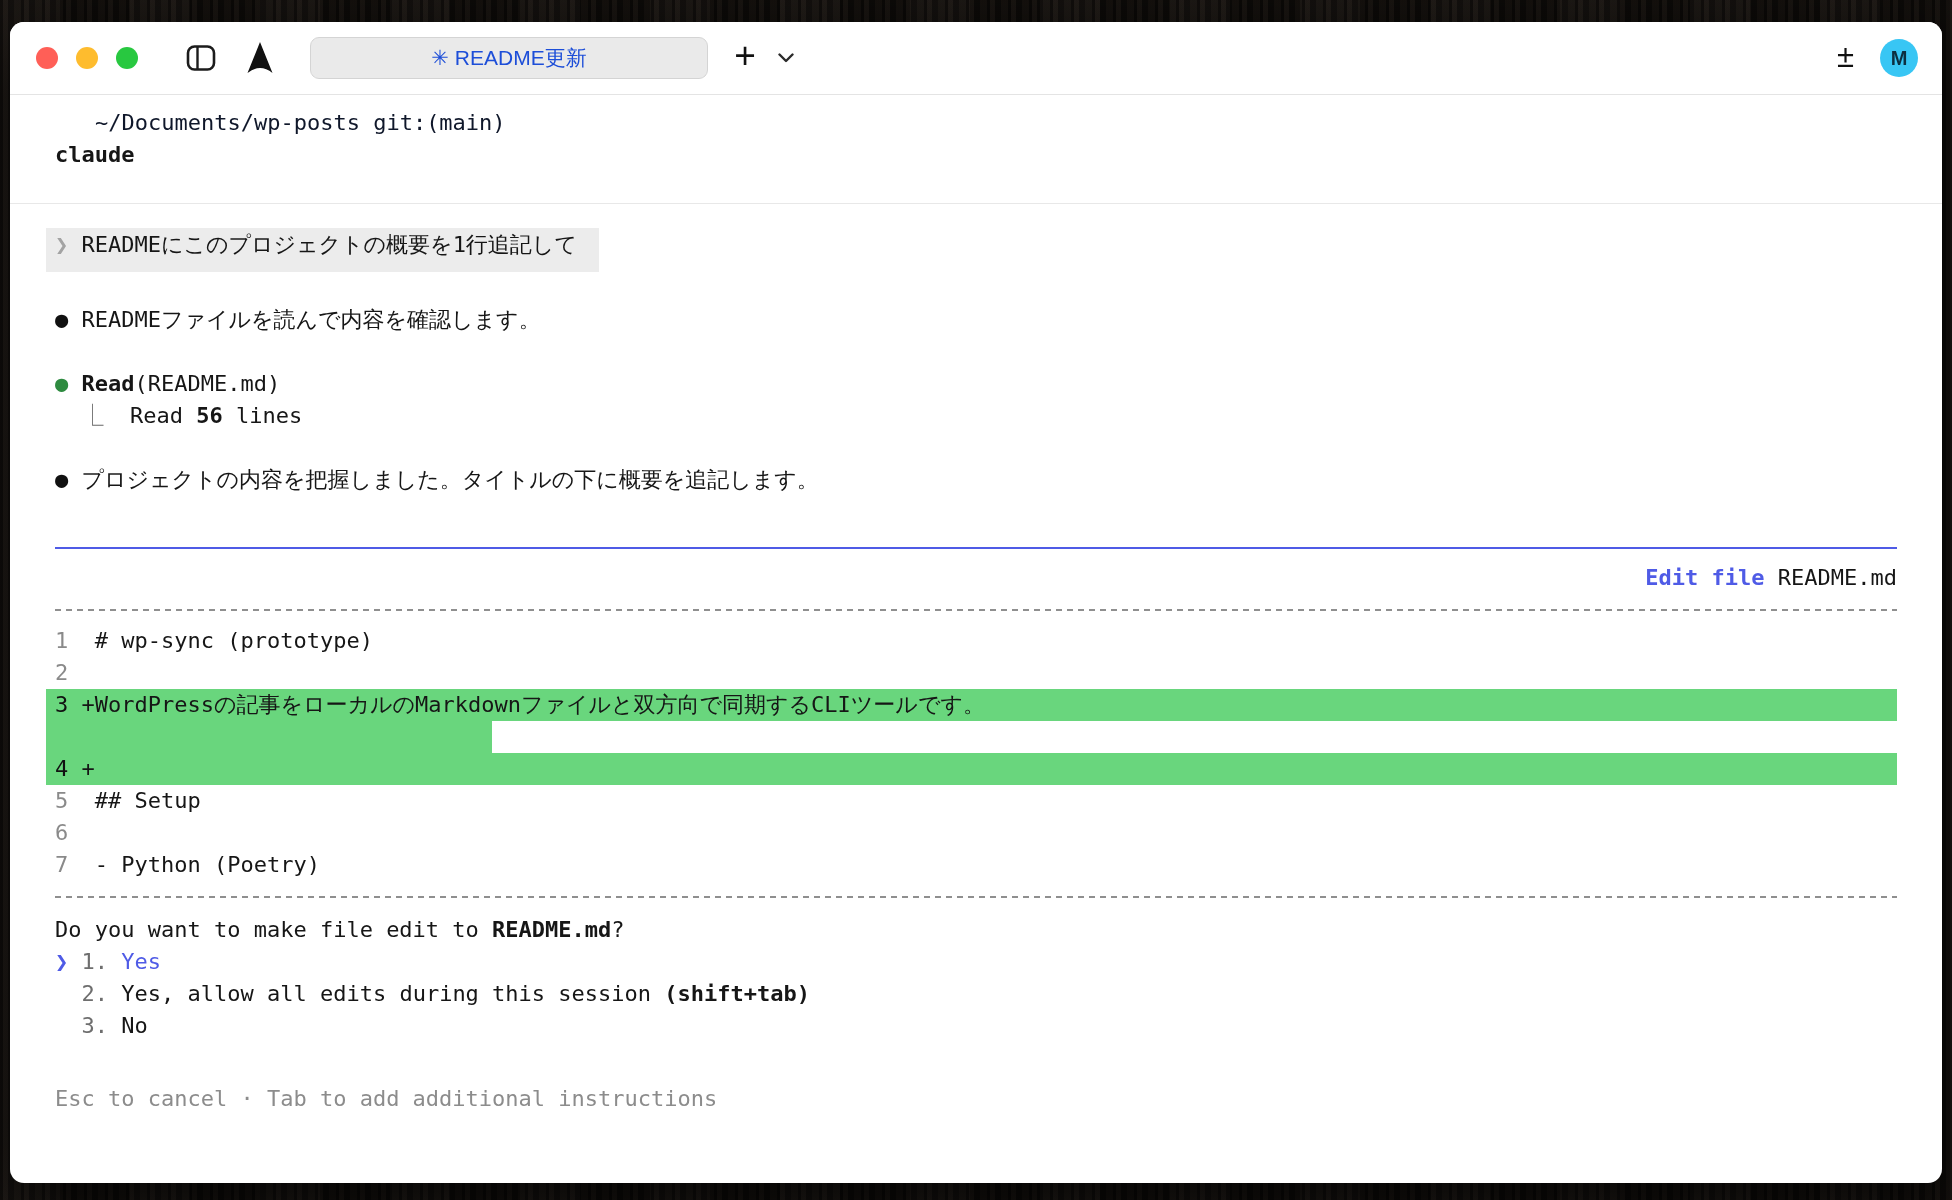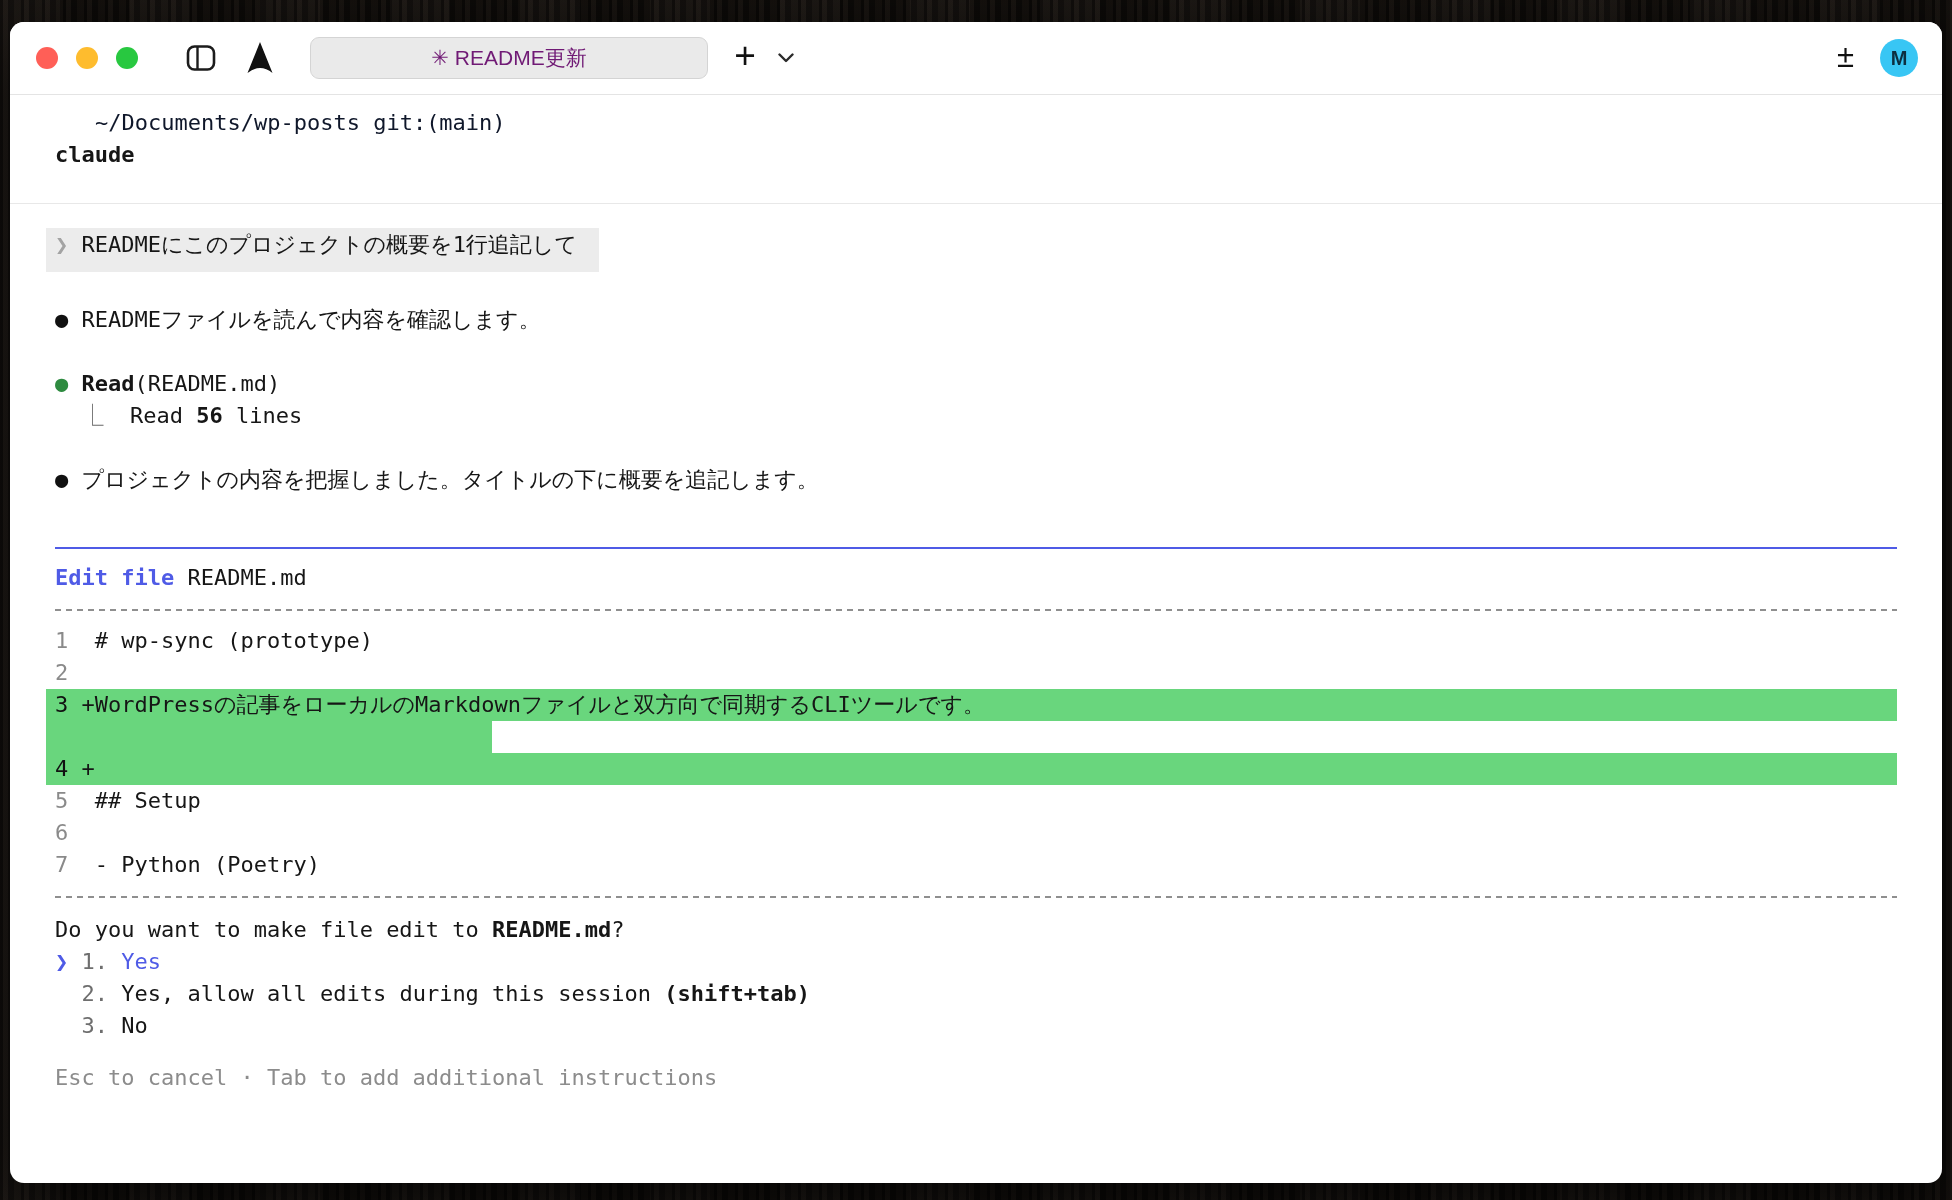--- a/index.html
+++ b/index.html
@@ -27,21 +27,21 @@
   .light.yellow{ background:#febc2e; }
   .light.green{ background:#28c840; }
   .bar-icon{ display:flex; align-items:center; justify-content:center; }
   .sidebar-toggle{ margin-left:48px; }
   .app-logo{ margin-left:30px; }
   .tab{
     margin-left:36px; width:398px; height:42px; border-radius:9px;
     background:#eaeaea; border:1px solid #d4d4d4;
     display:flex; align-items:center; justify-content:center;
     font-family:"Liberation Sans","DejaVu Sans",sans-serif;
-    font-size:21px; color:#701a75;
+    font-size:21px; color:#1d4ed8;
   }
   .newtab{
     margin-left:22px; font-family:"Liberation Sans",sans-serif;
     font-size:37px; font-weight:300; color:#111; line-height:1;
     width:30px; text-align:center; padding-bottom:6px;
   }
   .tab-chevron{ margin-left:18px; }
   .spacer{ flex:1; }
   .updates{
     font-family:"Liberation Sans",sans-serif; font-size:31px; color:#111;
@@ -68,38 +68,38 @@
     display:inline-block; background:#ececec; padding:0 22px 0 9px; white-space:pre;
   }
   .prompt-caret{ color:#a3a3a3; display:inline-block; width:2ch; }
   .bullet{ display:inline-block; width:2ch; }
   .b-black{ color:#111; }
   .b-green{ color:#2e8b40; }
   .b-gray{ color:#8a8a8a; }
   .mt32{ margin-top:32px; }
   .resglyph{ color:#6b6b6b; }
   .blueline{ margin-top:51px; height:2px; background:#4f5be6; border:0; }
-  .r-editfile{ margin-top:13px; }
+  .r-editfile{ margin-top:13px;text-align:right; }
   .editfile-name{ margin-left:1ch; }
   .dashrule{
     margin-top:15px; height:2px; border:0;
     background:repeating-linear-gradient(90deg,#8f8f8f 0 6px,transparent 6px 11px);
   }
   .diffblock{ margin-top:14px; }
   .drow .gut{ display:inline-block; width:2ch; color:#8a8a8a; }
   .drow.added{ background:#69d67d; margin:0 0 0 -9px; padding-left:9px; }
   .drow.added .gut{ color:#111; }
   .wraprow{
     margin-left:-9px;
     background:linear-gradient(90deg,#69d67d 0 446px,#ffffff 446px);
   }
   .r-question{ margin-top:16px; }
   .opt .caret{ color:#4f5be6; }
   .opt .optnum{ color:#6e6e6e; }
-  .r-hint{ margin-top:20px; color:#8c8c8c; }
+  .r-hint{ margin-top:41px; color:#8c8c8c; }
 </style>
 </head>
 <body>
 
 <div class="window">
 
   <div class="tabbar">
     <div class="lights">
       <span class="light red"></span>
       <span class="light yellow"></span>

